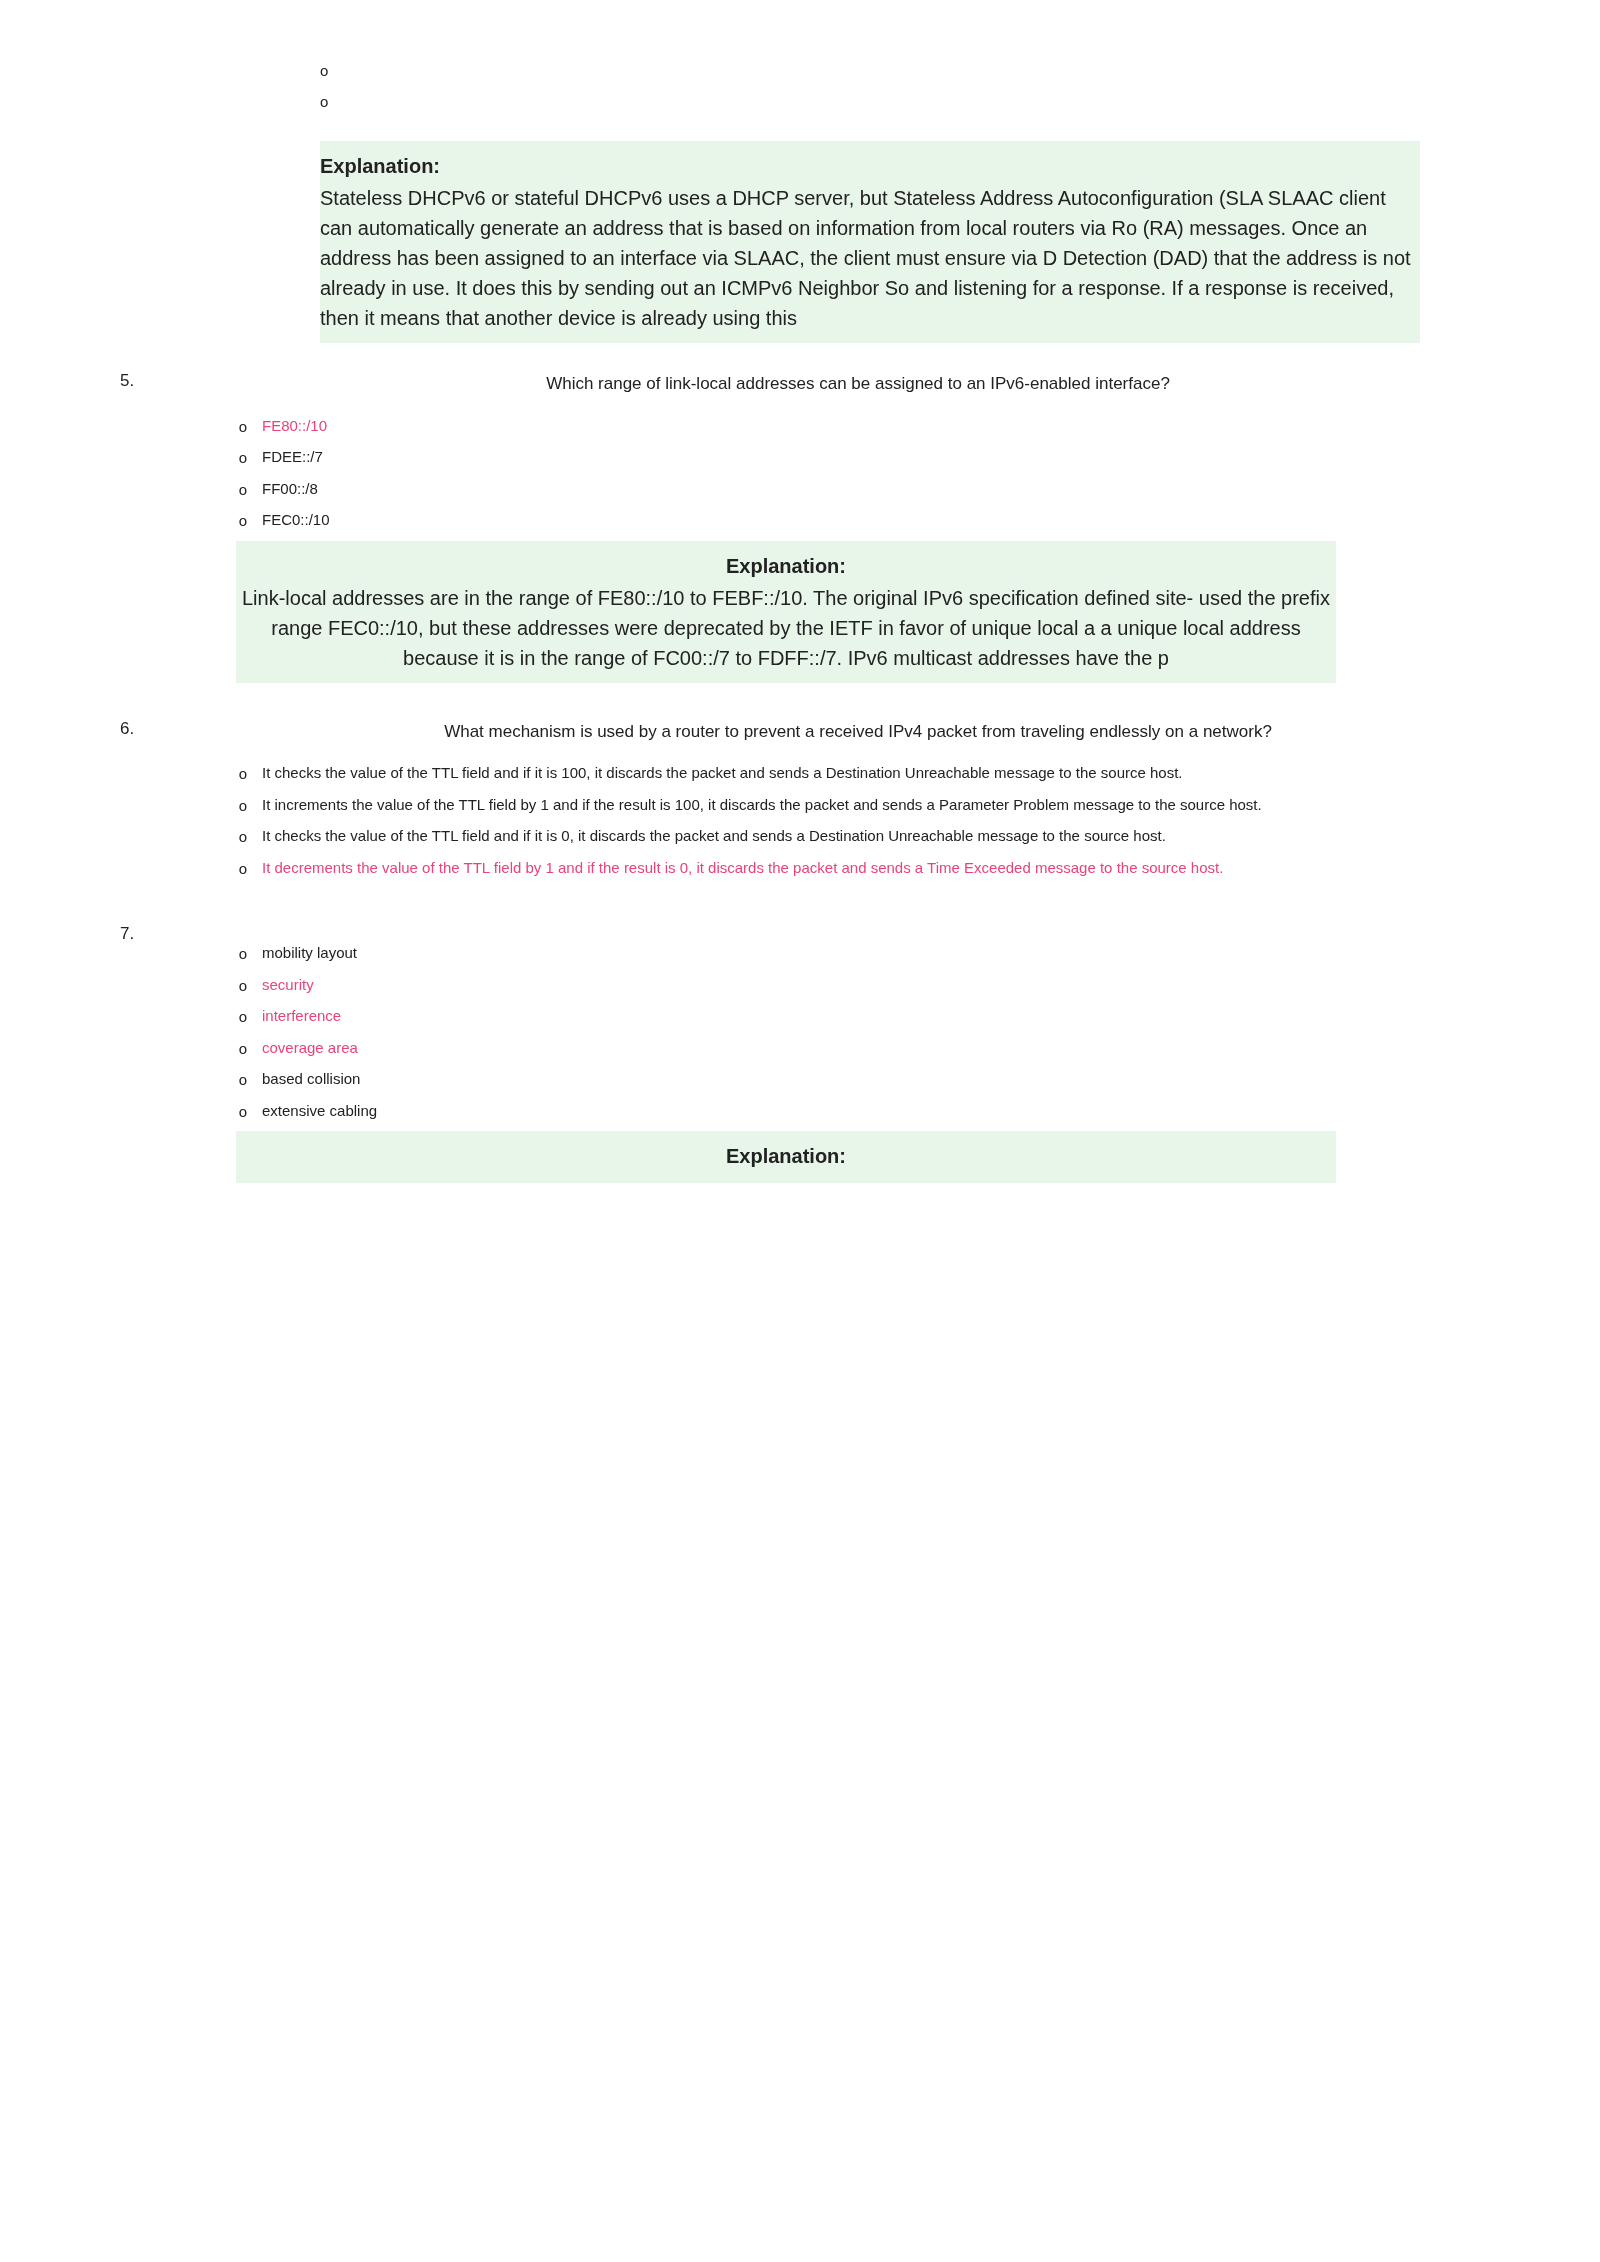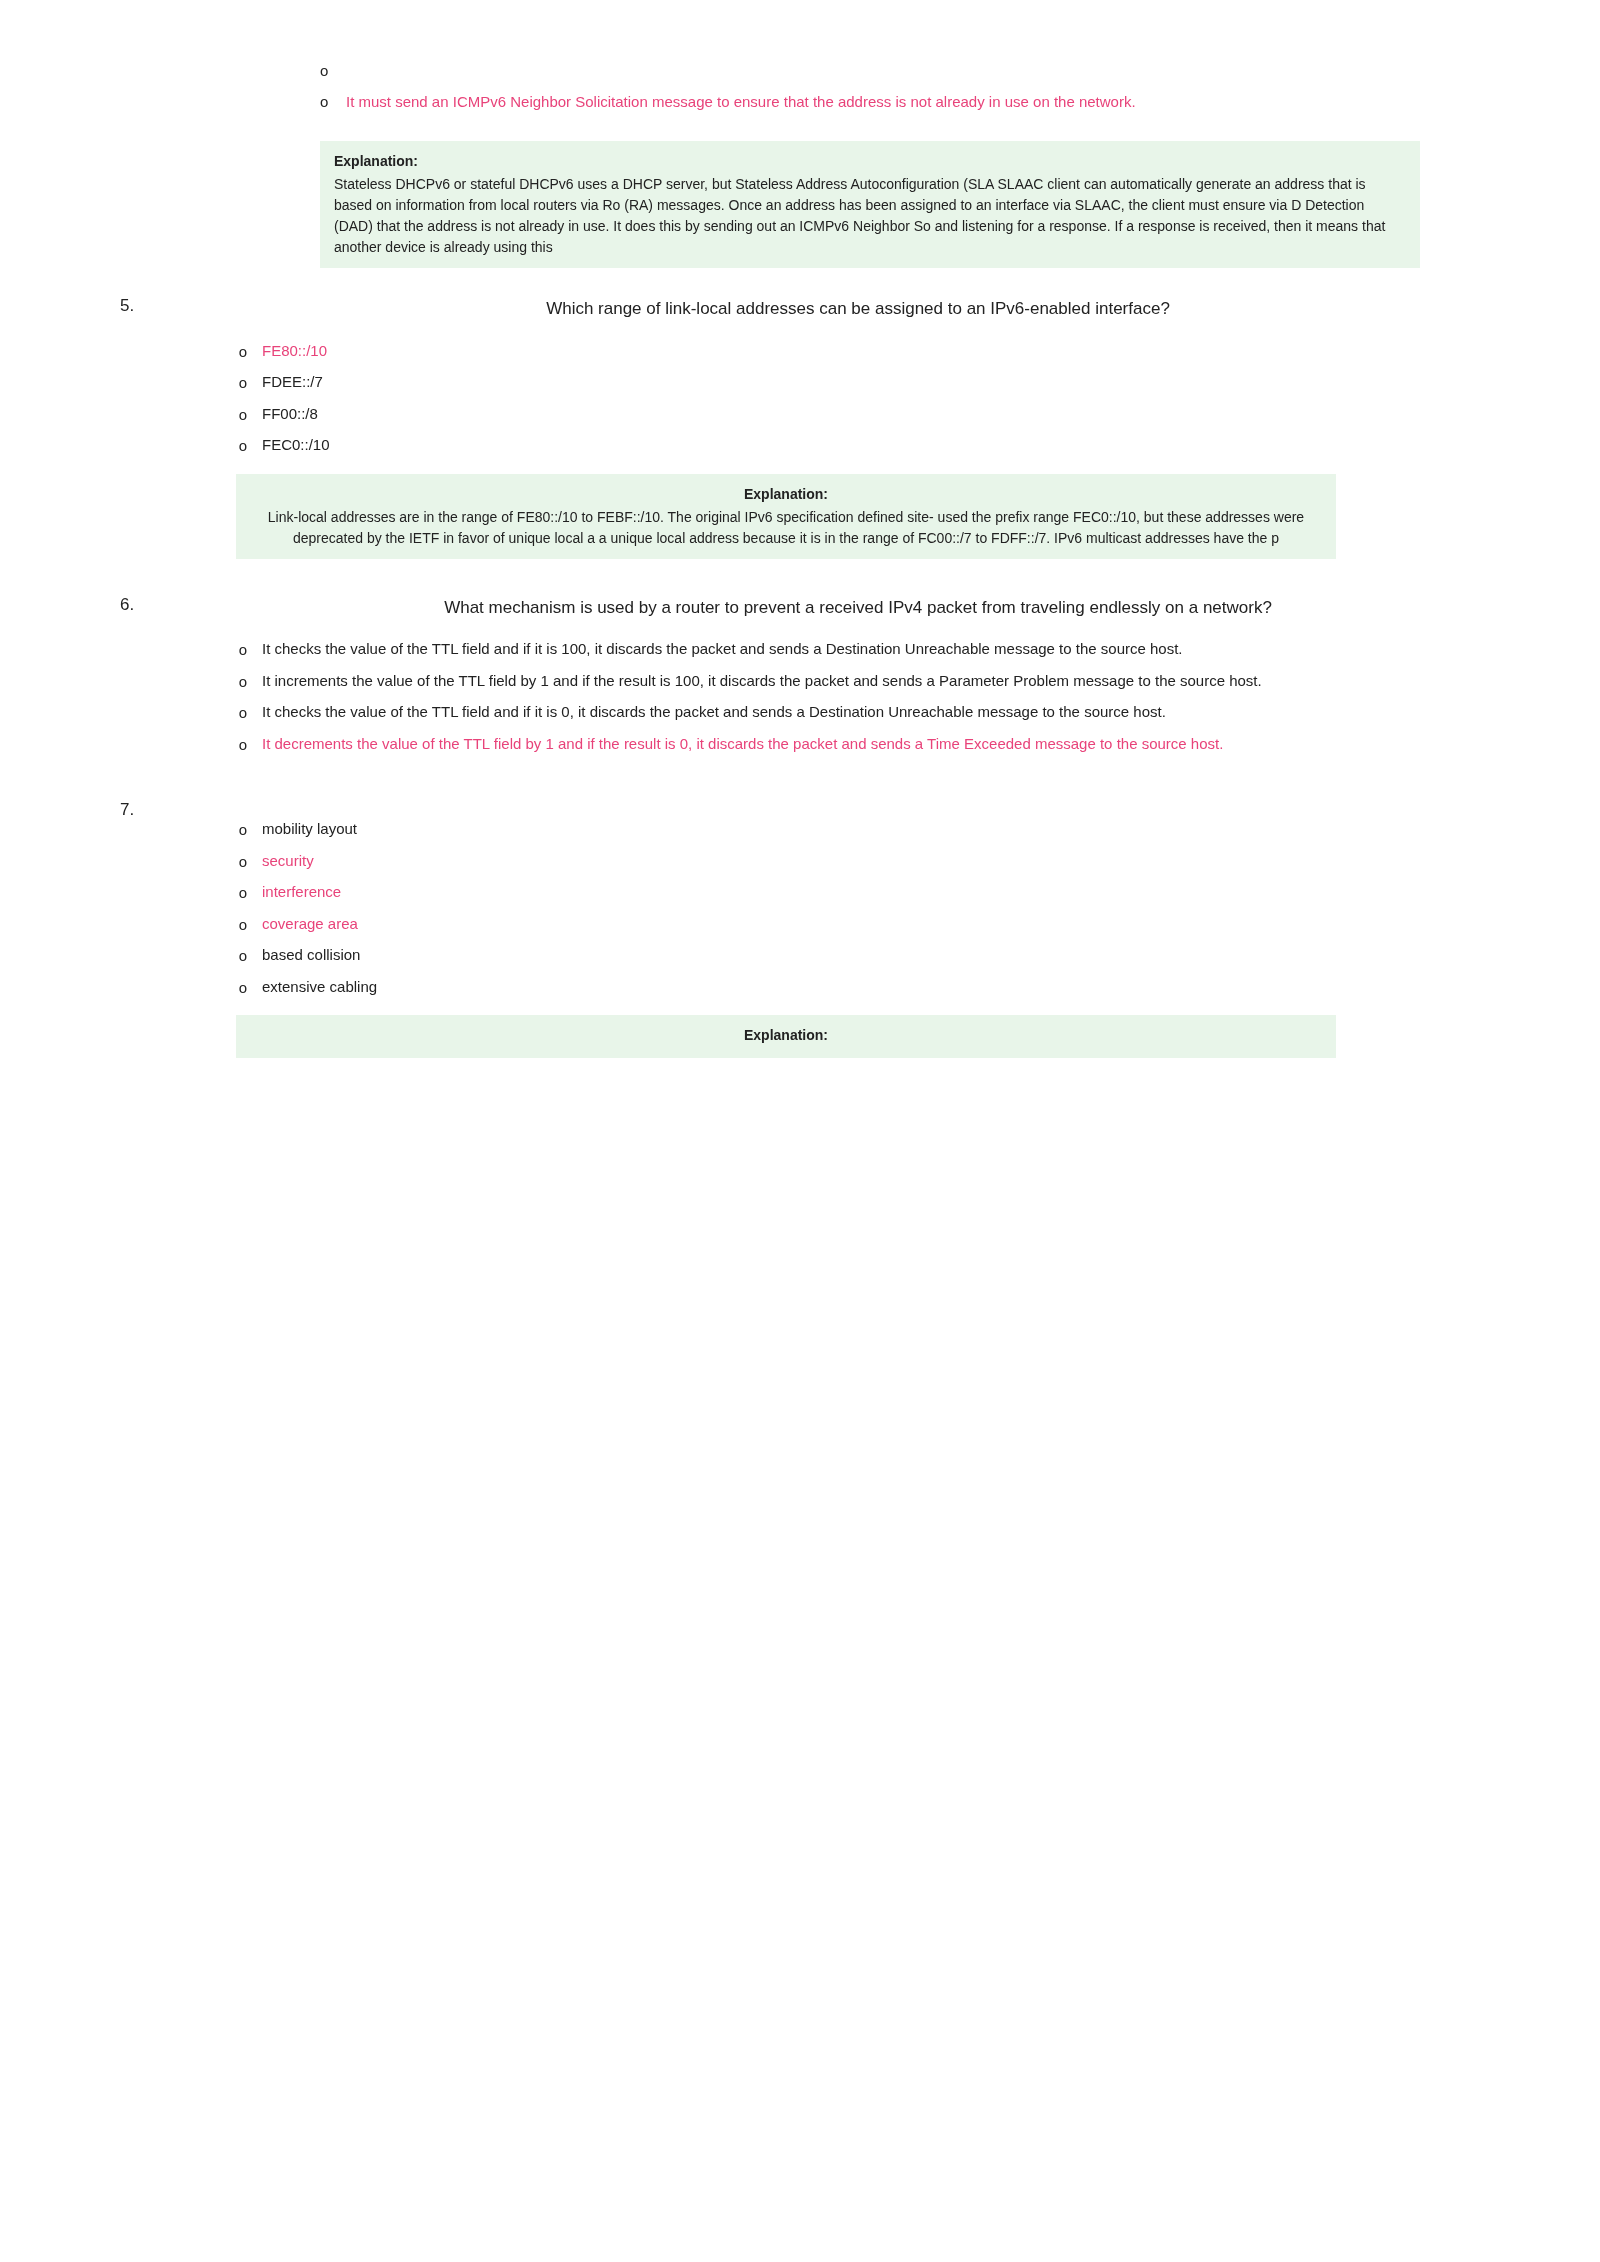--- a/index.html
+++ b/index.html
@@ -42,23 +42,23 @@
       font-size: 15px;
       color: #222;
       min-width: 14px;
     }
     .option-correct {
       color: #e8437a;
     }
     .explanation-box {
       background: #e8f5e9;
       margin-left: 80px;
-      margin-top: 16px;
-      padding: 10px 14px;
-      font-size: 14px;
+      margin-top: 0;
+      padding: 10px 0;
+      font-size: 20px;
       color: #222;
       line-height: 1.5;
       max-width: 1100px;
     }
     .explanation-label {
       font-weight: 600;
       color: #222;
       margin-bottom: 2px;
     }
     .explanation-text {
@@ -97,21 +97,20 @@
   </style>
 </head>
 <body>
 
 <ul class="top-bullets">
   <li>
     <span class="bullet">o</span>
   </li>
   <li>
     <span class="bullet">o</span>
-    <span class="option-correct">It must send an ICMPv6 Neighbor Solicitation message to ensure that the address is not already in use on the network.</span>
   </li>
 </ul>
 
 <div class="explanation-box" style="margin-left:200px; margin-bottom:28px;">
   <div class="explanation-label">Explanation:</div>
   <div class="explanation-text">Stateless DHCPv6 or stateful DHCPv6 uses a DHCP server, but Stateless Address Autoconfiguration (SLA SLAAC client can automatically generate an address that is based on information from local routers via Ro (RA) messages. Once an address has been assigned to an interface via SLAAC, the client must ensure via D Detection (DAD) that the address is not already in use. It does this by sending out an ICMPv6 Neighbor So and listening for a response. If a response is received, then it means that another device is already using this</div>
 </div>
 
 <div class="question-block">
   <div class="q-row">

